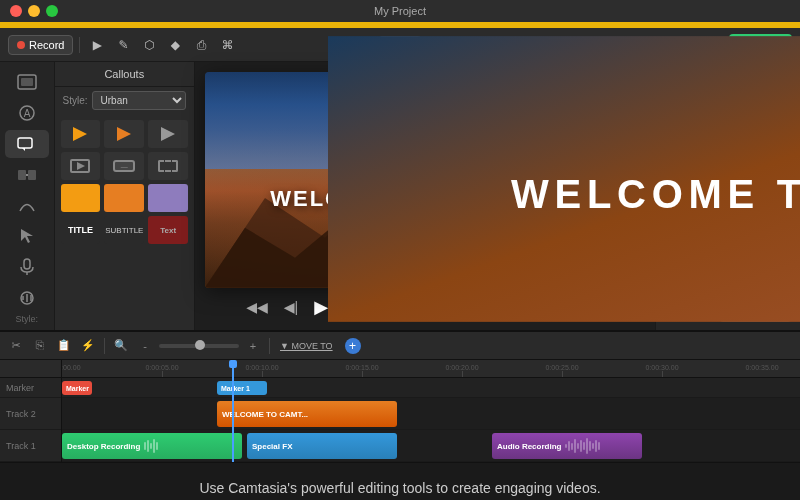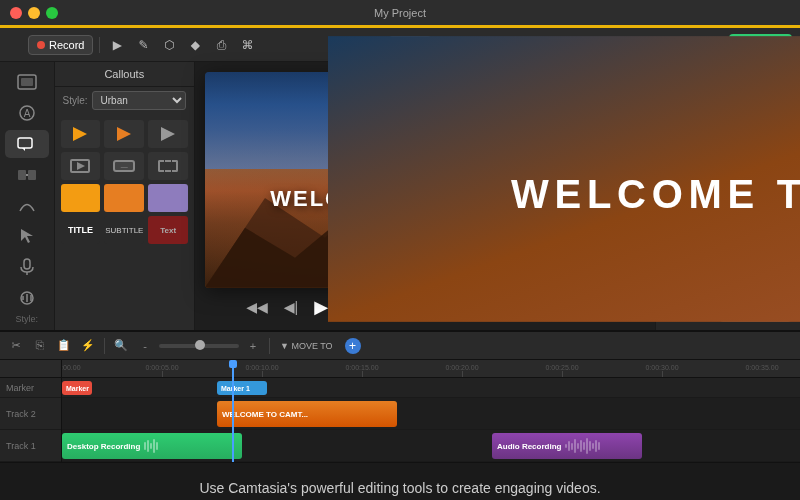--- a/index.html
+++ b/index.html
@@ -6,21 +6,21 @@
     body { width: 800px; height: 500px; overflow: hidden; font-family: -apple-system, BlinkMacSystemFont, 'Segoe UI', sans-serif; background: #1a1a1a; }
 
     
     .title-bar {
       background: #2d2d2d;
       height: 28px;
       display: flex;
       align-items: center;
       justify-content: center;
       position: relative;
-      border-bottom: 3px solid #eab308;
+      border-bottom: 6px solid #eab308;
     }
     .traffic-lights {
       position: absolute;
       left: 10px;
       display: flex;
       gap: 6px;
       align-items: center;
     }
     .traffic-light {
       width: 12px; height: 12px; border-radius: 50%;
@@ -33,21 +33,21 @@
     
     .toolbar {
       background: #2b2b2b;
       height: 34px;
       display: flex;
       align-items: center;
       padding: 0 8px;
       gap: 4px;
       border-bottom: 1px solid #1a1a1a;
     }
-    .toolbar-left { display: flex; align-items: center; gap: 4px; flex: 1; margin-left: 20px; }
+    .toolbar-left { display: flex; align-items: center; gap: 4px; flex: 1; }
     .toolbar-center { display: flex; align-items: center; gap: 4px; }
     .toolbar-right { display: flex; align-items: center; gap: 4px; flex: 1; justify-content: flex-end; }
     .record-btn {
       background: #3a3a3a;
       border: 1px solid #555;
       border-radius: 4px;
       color: #fff;
       font-size: 11px;
       padding: 3px 8px;
       display: flex;
@@ -778,21 +778,21 @@
     <div class="tl-icon">📋</div>
     <div class="tl-icon">⚡</div>
     <div class="tl-separator"></div>
     <div class="tl-icon">🔍</div>
     <div class="tl-icon">-</div>
     <div class="tl-zoom-slider">
       <div class="tl-zoom-thumb"></div>
     </div>
     <div class="tl-icon">+</div>
     <div class="tl-separator"></div>
-    <div style="color:#aaa;font-size:9px;padding:0 4px;">▼ MOVE TO</div>
+    <div style="color:#aaa;font-size:9px;padding:0 4px;text-decoration:underline;">▼ MOVE TO</div>
     <div class="add-track-btn">+</div>
   </div>
 
   <div class="timeline-tracks">
 
     <div class="track-labels">
       <div style="height:18px;background:#2a2a2a;border-bottom:1px solid #111;"></div>
       <div class="track-label marker-label">
         <span>Marker</span>
       </div>
@@ -845,20 +845,23 @@
       <div class="track-row">
         <div class="track-clip clip-desktop">
           <span>Desktop Recording</span>
           <div style="display:flex;align-items:center;gap:1px;margin-left:4px;">
             <div style="width:2px;height:8px;background:rgba(255,255,255,0.4);border-radius:1px;"></div>
             <div style="width:2px;height:12px;background:rgba(255,255,255,0.4);border-radius:1px;"></div>
             <div style="width:2px;height:6px;background:rgba(255,255,255,0.4);border-radius:1px;"></div>
             <div style="width:2px;height:14px;background:rgba(255,255,255,0.4);border-radius:1px;"></div>
             <div style="width:2px;height:8px;background:rgba(255,255,255,0.4);border-radius:1px;"></div>
           </div>
+        </div>
+        <div class="track-clip clip-special">
+          <span>Special FX</span>
         </div>
         <div class="track-clip clip-audio">
           <span>Audio Recording</span>
           <div class="waveform" style="margin-left:4px;">
             <div class="wave-bar" style="height:4px;"></div>
             <div class="wave-bar" style="height:10px;"></div>
             <div class="wave-bar" style="height:7px;"></div>
             <div class="wave-bar" style="height:14px;"></div>
             <div class="wave-bar" style="height:6px;"></div>
             <div class="wave-bar" style="height:12px;"></div>

